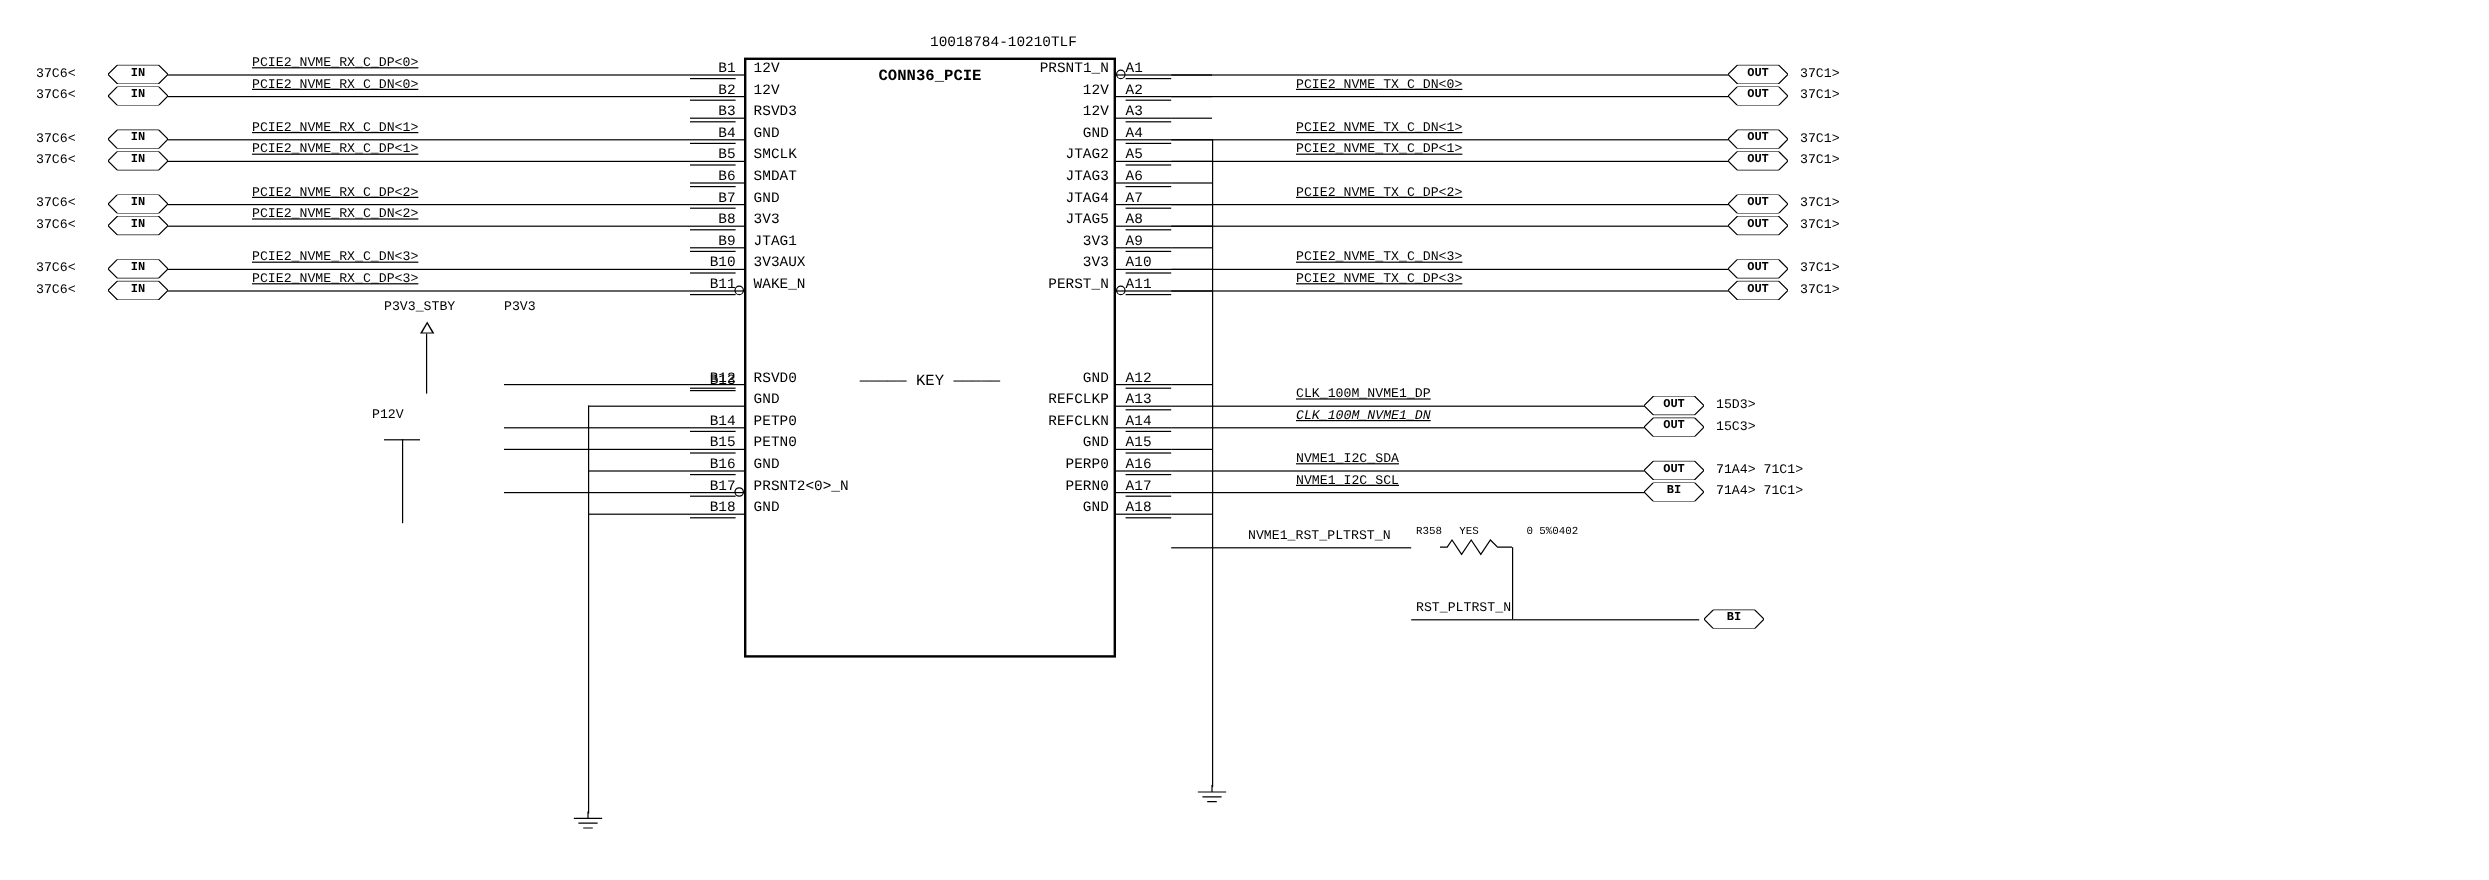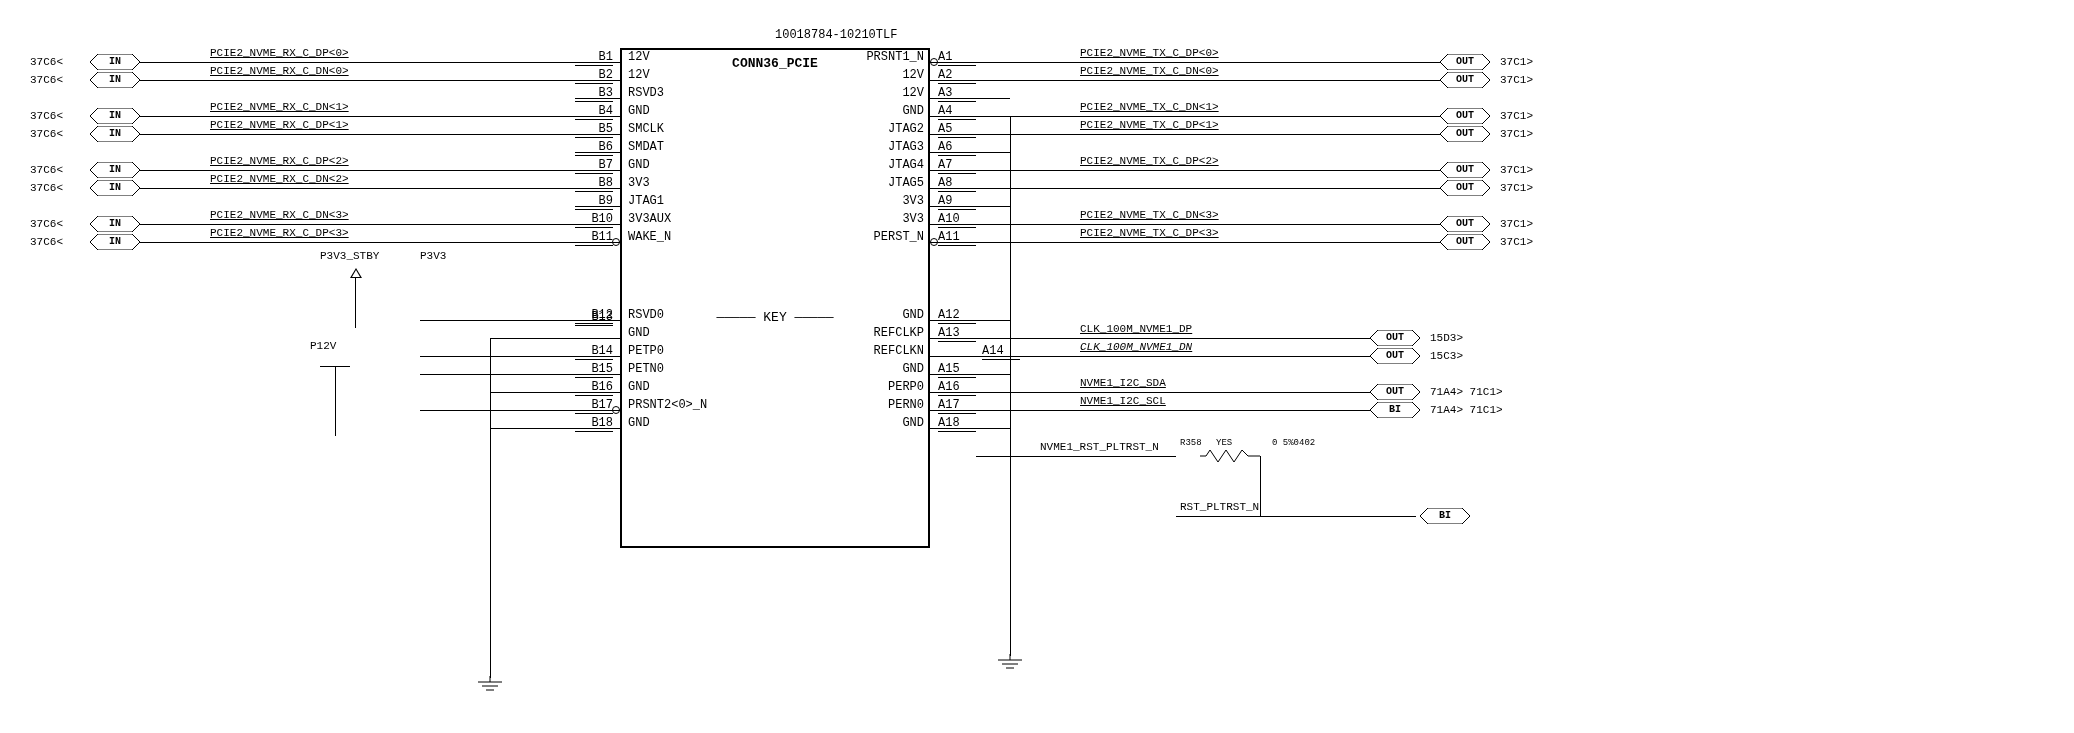--- a/index.html
+++ b/index.html
@@ -223,21 +223,21 @@
     <div class="pin-r-name" style="top:172px;">3V3</div>
     <div class="pin-r-num" style="top:190px;">A10</div>
     <div class="pin-r-name" style="top:190px;">3V3</div>
     <div class="pin-r-num" style="top:208px;">A11</div>
     <div class="pin-r-name" style="top:208px;">PERST_N</div>
     <div class="inv-bubble" style="top:218px; left:910px;"></div>
     <div class="pin-r-num" style="top:286px;">A12</div>
     <div class="pin-r-name" style="top:286px;">GND</div>
     <div class="pin-r-num" style="top:304px;">A13</div>
     <div class="pin-r-name" style="top:304px;">REFCLKP</div>
-    <div class="pin-r-num" style="top:322px;margin-left:44px;">A14</div>
+    <div class="pin-r-num" style="top:322px;">A14</div>
     <div class="pin-r-name" style="top:322px;">REFCLKN</div>
     <div class="pin-r-num" style="top:340px;">A15</div>
     <div class="pin-r-name" style="top:340px;">GND</div>
     <div class="pin-r-num" style="top:358px;">A16</div>
     <div class="pin-r-name" style="top:358px;">PERP0</div>
     <div class="pin-r-num" style="top:376px;">A17</div>
     <div class="pin-r-name" style="top:376px;">PERN0</div>
     <div class="pin-r-num" style="top:394px;">A18</div>
     <div class="pin-r-name" style="top:394px;">GND</div>
     <div class="wire-l" style="top:42px; left:120px; width:435px;"></div>
@@ -282,21 +282,20 @@
         <polygon points="0,8 8,0 42,0 50,8 42,16 8,16" fill="none" stroke="#000"></polygon>
       </svg><span class="port-label">IN</span></div>
     <div class="ref-l" style="top:196px;">37C6&lt;</div>
     <div class="wire-l" style="top:222px; left:120px; width:435px;"></div>
     <div class="net-label-l" style="top:207px; left:190px;"><u>PCIE2_NVME_RX_C_DP&lt;3&gt;</u></div>
     <div class="port" style="top:214px; left:70px; width:50px;"><svg width="50" height="16">
         <polygon points="0,8 8,0 42,0 50,8 42,16 8,16" fill="none" stroke="#000"></polygon>
       </svg><span class="port-label">IN</span></div>
     <div class="ref-l" style="top:214px;">37C6&lt;</div>
     <div class="wire-r" style="top:42px; left:956px; width:464px;"></div>
-    <div class="net-label-r" style="top:27px; left:1060px;"><u>PCIE2_NVME_TX_C_DP&lt;0&gt;</u></div>
     <div class="port" style="top:34px; left:1420px; width:50px;"><svg width="50" height="16">
         <polygon points="0,8 8,0 42,0 50,8 42,16 8,16" fill="none" stroke="#000"></polygon>
       </svg><span class="port-label">OUT</span></div>
     <div class="ref-r" style="top:34px; right:464px; left:1480px; width:auto; text-align:left;">37C1&gt;</div>
     <div class="wire-r" style="top:60px; left:956px; width:464px;"></div>
     <div class="net-label-r" style="top:45px; left:1060px;"><u>PCIE2_NVME_TX_C_DN&lt;0&gt;</u></div>
     <div class="port" style="top:52px; left:1420px; width:50px;"><svg width="50" height="16">
         <polygon points="0,8 8,0 42,0 50,8 42,16 8,16" fill="none" stroke="#000"></polygon>
       </svg><span class="port-label">OUT</span></div>
     <div class="ref-r" style="top:52px; right:464px; left:1480px; width:auto; text-align:left;">37C1&gt;</div>

